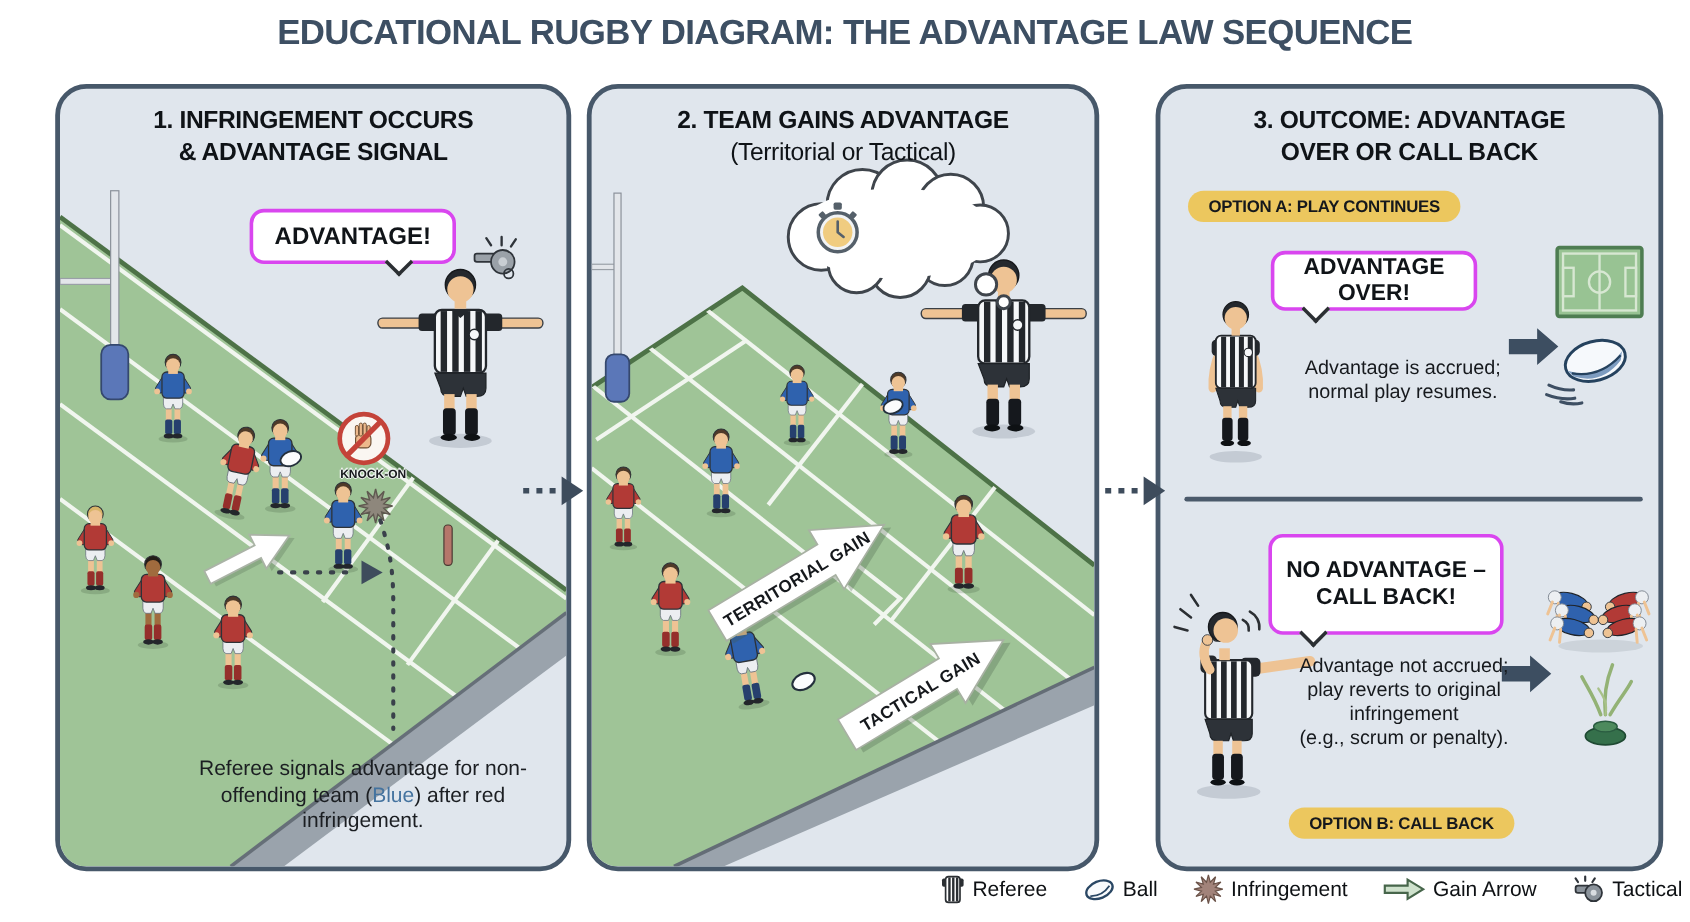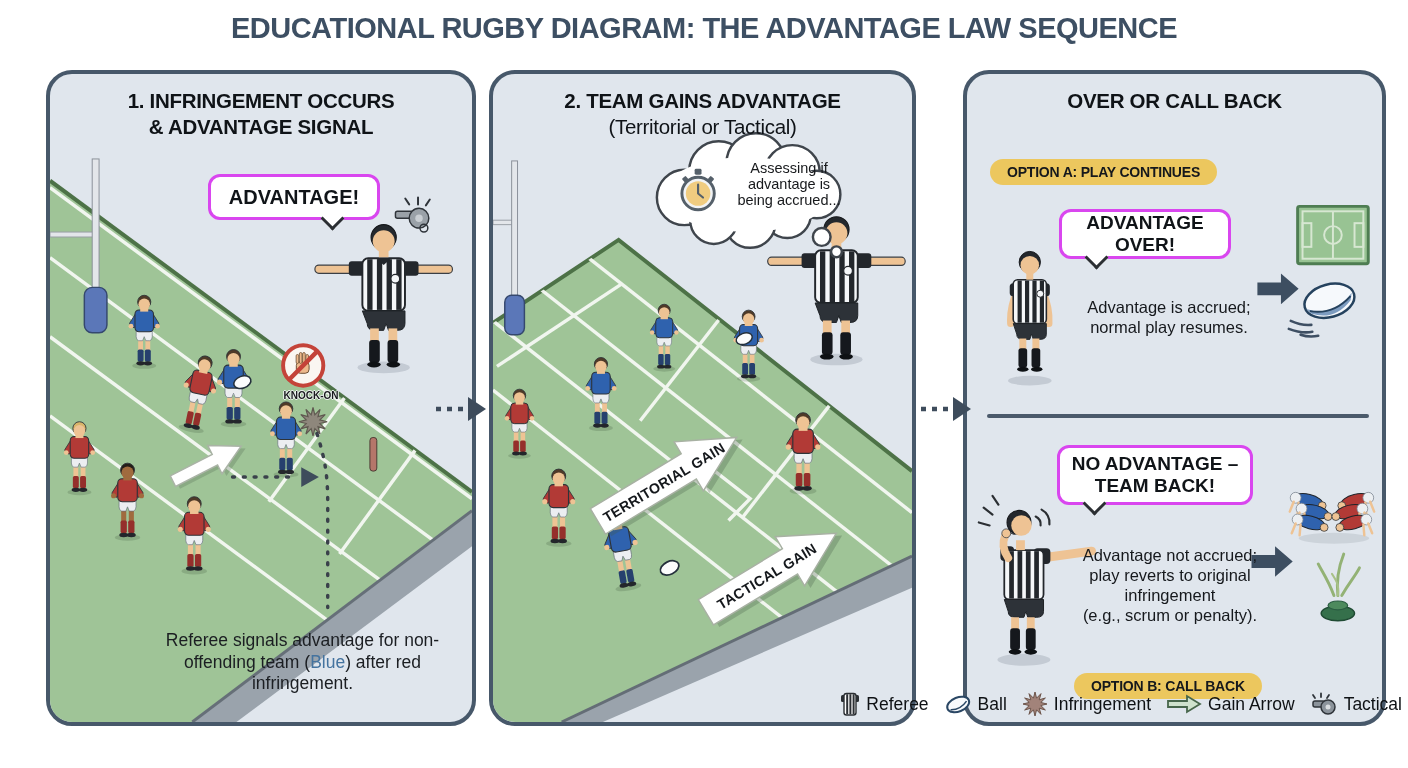--- a/index.html
+++ b/index.html
@@ -28,21 +28,21 @@
           text-shadow:0 1px 0 #eef2f0,0 -1px 0 #eef2f0,1px 0 0 #eef2f0,-1px 0 0 #eef2f0;}
   .caption{position:absolute;left:100px;top:556px;width:305px;text-align:center;
           font-size:17.5px;color:#1b1e22;line-height:1.24;}
   .caption .blue{color:#44739f;}
   .thought{position:absolute;left:240px;top:86px;width:112px;text-align:center;
           font-size:14.5px;color:#17191c;line-height:1.12;}
   .pill{position:absolute;background:#ecc75e;border-radius:18px;padding:5px 17px;
           font-weight:bold;font-size:14px;color:#15181c;white-space:nowrap;letter-spacing:-0.2px;}
   .desc{position:absolute;text-align:center;font-size:16.5px;color:#16191d;line-height:1.22;}
   .divider{position:absolute;left:20px;top:340px;width:382px;height:4px;background:#4b5a6b;border-radius:2px;}
-  .legend{position:absolute;top:691px;right:6px;display:flex;gap:15px;align-items:center;
+  .legend{position:absolute;top:728px;right:6px;display:flex;gap:29px;align-items:center;
           font-size:17.5px;color:#0e1114;}
   .legend .item{display:flex;gap:6px;align-items:center;}
   .connector{position:absolute;top:394px;width:54px;height:30px;}
 </style>
 </head>
 <body>
 
 <svg width="0" height="0" style="position:absolute" aria-hidden="true">
 <defs>
   <symbol id="player" viewBox="0 0 44 92" overflow="visible">
@@ -300,21 +300,20 @@
         <rect x="-2.5" y="-22" width="5" height="5" rx="1" transform="rotate(42)" fill="#55606a"></rect>
         <circle r="16.5" fill="#f1f3f5" stroke="#55606a" stroke-width="3"></circle>
         <circle r="12.5" fill="#f0cc80"></circle>
         <path d="M0,0 L0,-9 M0,0 L5,4" stroke="#55606a" stroke-width="2.2" stroke-linecap="round" fill="none"></path>
       </g>
     </svg>
     <div class="p-header">
       <div>2. TEAM GAINS ADVANTAGE</div>
       <div class="sub">(Territorial or Tactical)</div>
     </div>
-    <div class="thought">Assessing if advantage is being accrued...</div>
   </section>
 
   <section class="panel" id="panel3">
     <svg class="scene" viewBox="0 0 423 656" preserveAspectRatio="none">
 
       <use href="#refstand" x="24" y="156" width="80" height="172"></use>
       <path d="M0,9 h24 v-9 l18,15.5 l-18,15.5 v-9 h-24 z" transform="translate(296,202)" fill="#3d4e61"></path>
       <g transform="translate(337,134)">
         <rect x="0" y="0" width="72" height="58" rx="2" fill="#98c393" stroke="#4e7d52" stroke-width="3"></rect>
         <rect x="5" y="5" width="62" height="48" fill="none" stroke="#d7e7d2" stroke-width="2"></rect>
@@ -377,34 +376,35 @@
       </g>
       <g transform="translate(350,482)">
         <path d="M28,46 C26,28 30,14 34,4 M24,46 C18,30 12,22 8,14 M32,46 C40,32 46,26 50,18" stroke="#93b275" stroke-width="3" fill="none" stroke-linecap="round"></path>
         <path d="M28,46 C30,36 26,30 22,24" stroke="#a8c188" stroke-width="2" fill="none" stroke-linecap="round"></path>
         <rect x="18" y="57" width="20" height="8" fill="#3f7d52"></rect>
         <ellipse cx="28" cy="64" rx="17" ry="7.5" fill="#35704b" stroke="#1f4a33" stroke-width="1.5"></ellipse>
         <ellipse cx="28" cy="56" rx="10" ry="4.5" fill="#4d8a5d" stroke="#2a5c41" stroke-width="1.2"></ellipse>
       </g>
     </svg>
     <div class="p-header">
+      <div>3. OUTCOME: ADVANTAGE</div>
       <div>OVER OR CALL BACK</div>
     </div>
     <div class="pill" style="left:23px;top:85px;">OPTION A: PLAY CONTINUES</div>
     <div class="bubble tail-bl" style="left:92px;top:135px;width:172px;height:50px;font-size:19px;">
       <span>ADVANTAGE OVER!</span>
     </div>
     <div class="desc" style="left:106px;top:223px;width:192px;text-align:center;">
       <div>Advantage is accrued;</div>
       <div>normal play resumes.</div>
     </div>
     <div class="divider"></div>
-    <div class="bubble tail-bl" style="left:90px;top:371px;width:196px;height:60px;font-size:19px;flex-direction:column;">
+    <div class="bubble tail-bl" style="left:90px;top:371px;width:196px;height:84px;font-size:19px;flex-direction:column;">
       <span>NO ADVANTAGE –</span>
-      <span>TEAM BACK!</span>
+      <span>CALL BACK!</span>
     </div>
     <div class="desc" style="left:112px;top:471px;width:182px;">
       <div>Advantage not accrued;</div>
       <div>play reverts to original</div>
       <div>infringement</div>
       <div>(e.g., scrum or penalty).</div>
     </div>
     <div class="pill" style="left:107px;top:599px;">OPTION B: CALL BACK</div>
   </section>
 

